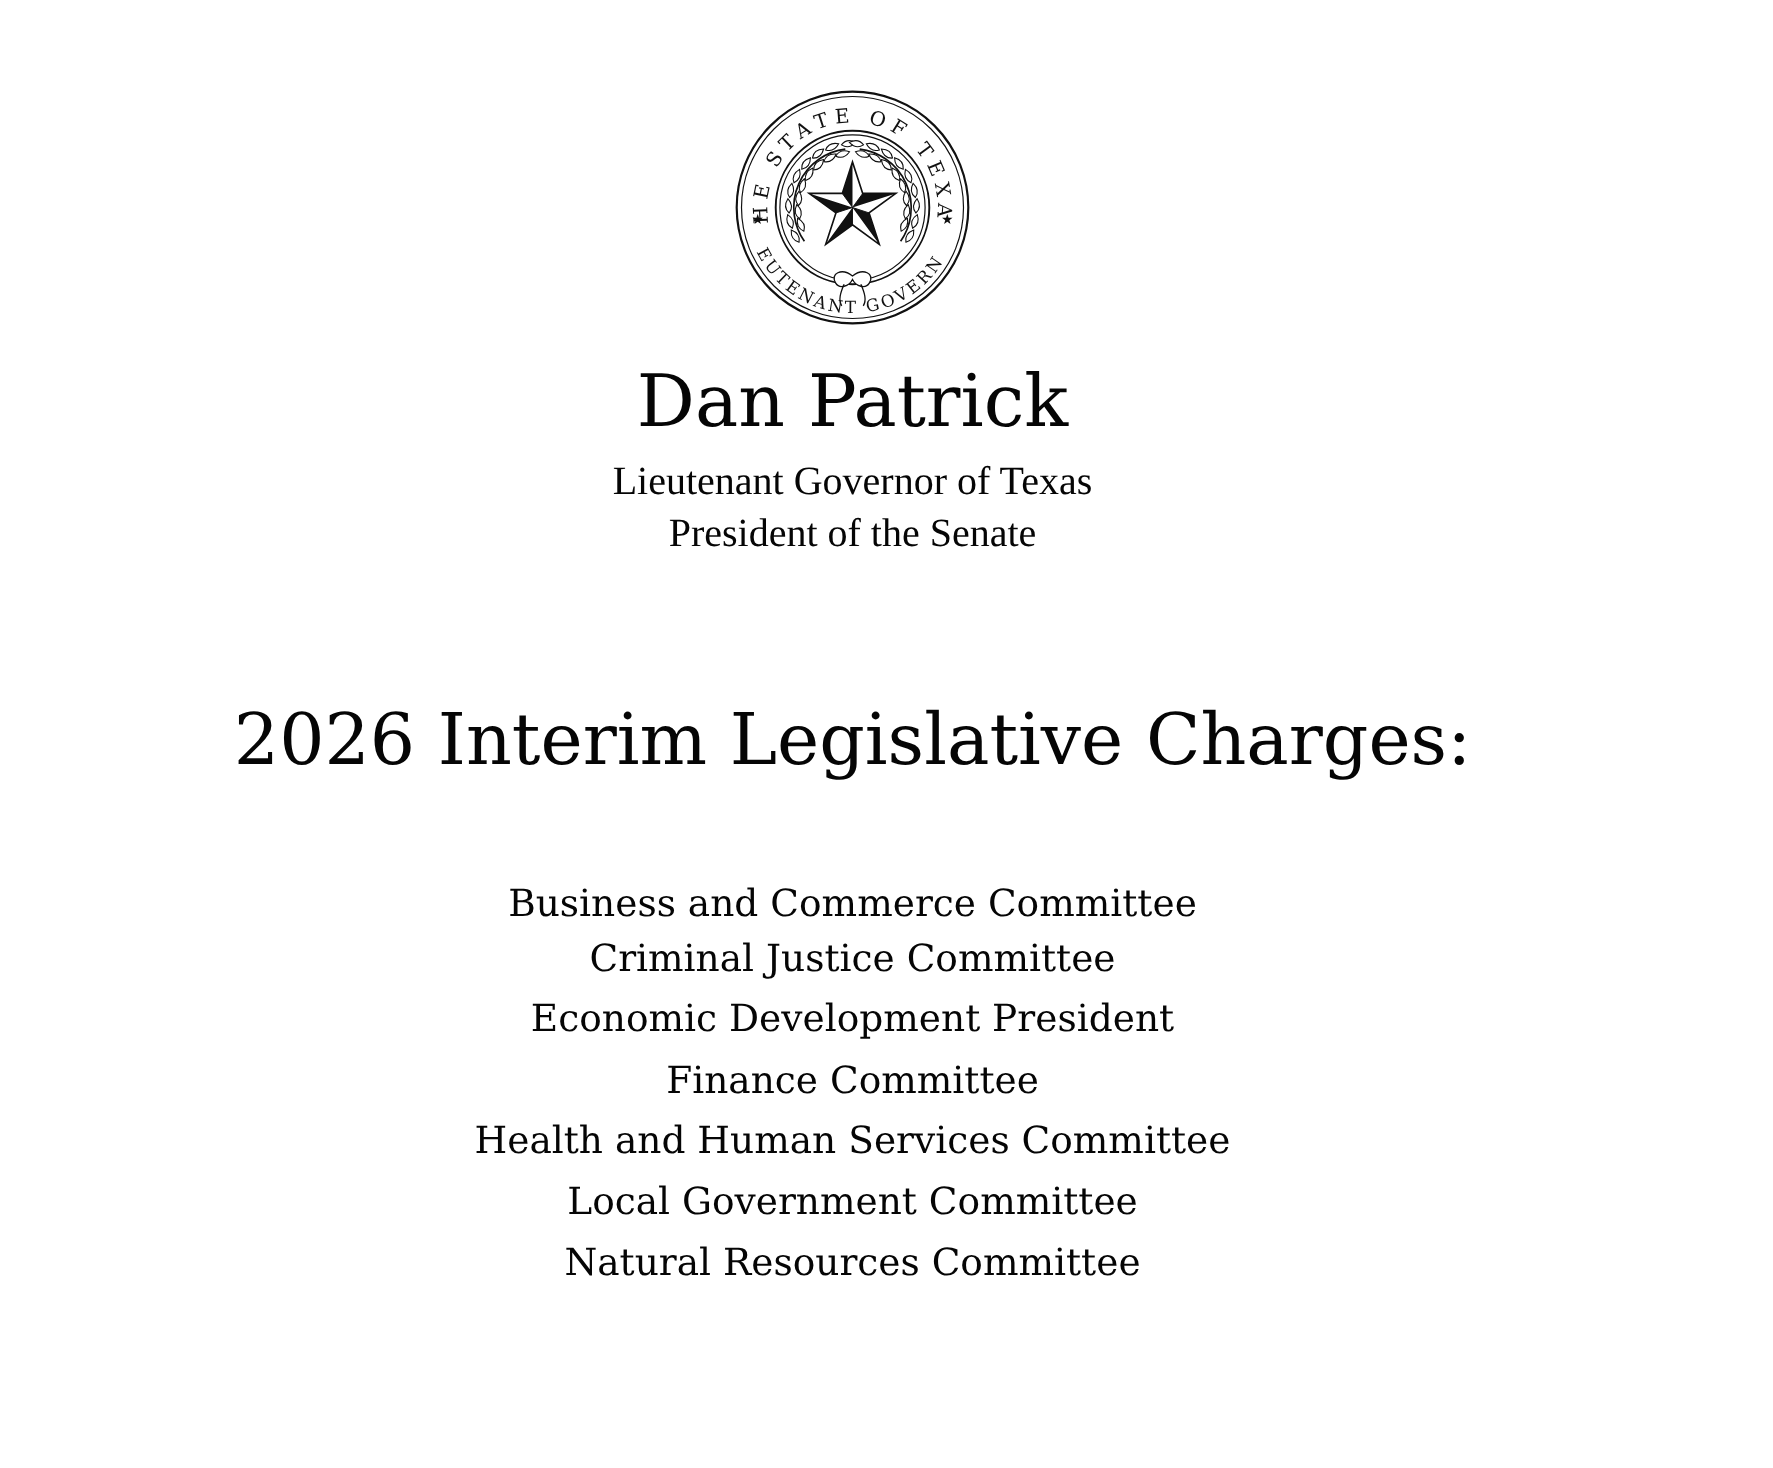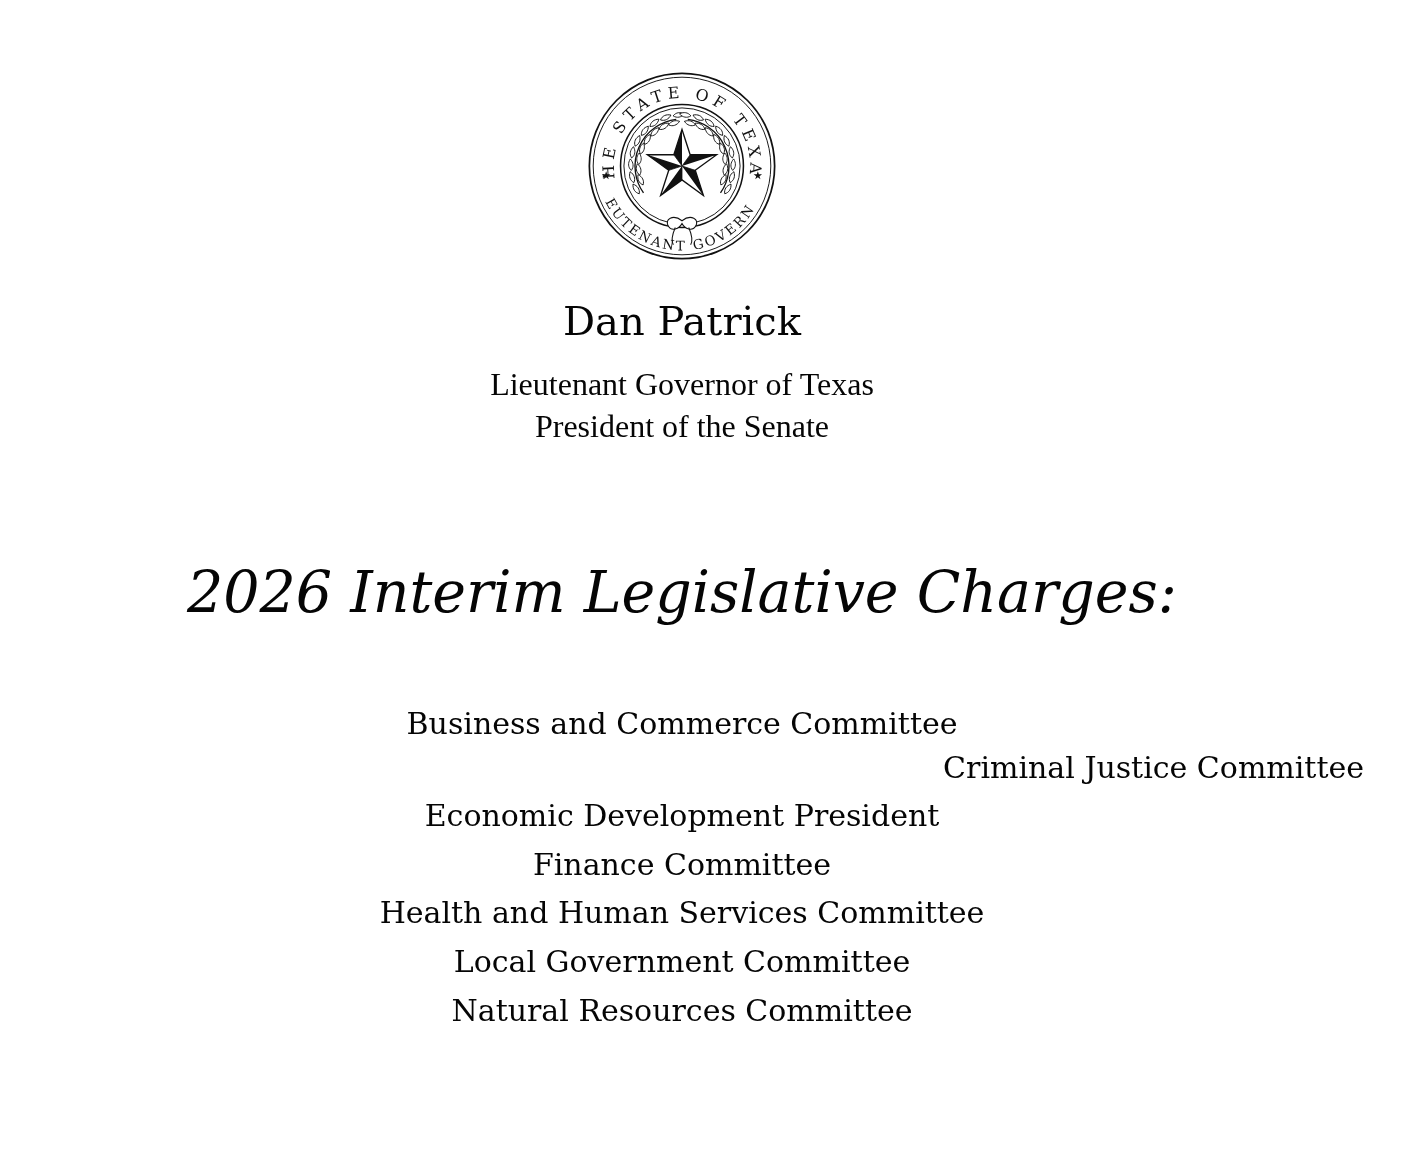--- a/index.html
+++ b/index.html
@@ -27,49 +27,47 @@
     margin: 69px auto 0 auto;
     width: 192px;
     height: 194px;
   }
   .seal text {
     font-family: "DejaVu Serif", "Liberation Serif", serif;
     fill: #111111;
   }
   .officeholder-name {
     margin-top: 24px;
-    font-size: 40px;
+    font-size: 58px;
     line-height: 68px;
     font-weight: normal;
     color: #050505;
   }
   .subtitle {
     margin-top: 8px;
     font-size: 32px;
     line-height: 42px;
     color: #050505;
     font-family: Liberation Serif, serif;
   }
   .page-title {
     margin-top: 110px;
     font-size: 57px;
     line-height: 70px;
     font-weight: normal;
     color: #050505;
-    font-style: italic;
   }
   .committee-list {
     margin-top: 73px;
     font-size: 30px;
     line-height: 48.6px;
     color: #050505;
   }
   .committee-list .committee:nth-child(2) {
     margin-top: -5px;   
-    text-align: right;
   }
 </style>
 </head>
 <body>
 
 <div class="page">
   <div class="content">
 
     <svg class="seal" viewBox="0 0 200 200" aria-hidden="true">
       <defs>

